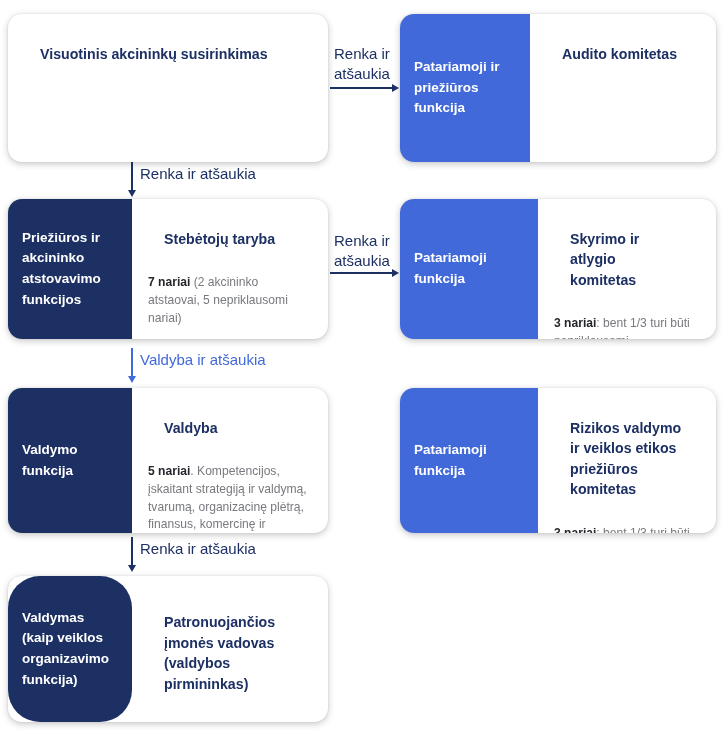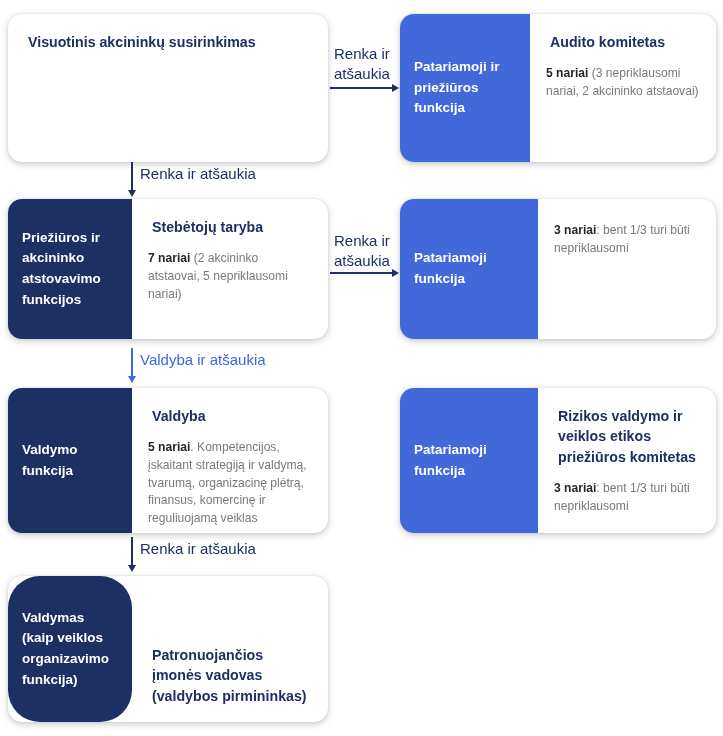--- a/index.html
+++ b/index.html
@@ -52,21 +52,21 @@
     flex-direction: column;
     justify-content: flex-start;
   }
   .card-body.vcenter { justify-content: flex-end; }
 
   .card-title {
     color: #1d3064;
     font-weight: bold;
     font-size: 14.2px;
     line-height: 1.44;
-    margin: 4px;
+    margin: 16px;
   }
 
   .card-desc {
     color: #77797e;
     font-size: 12.1px;
     line-height: 1.45;
     margin: 9px 0 0 0;
   }
   .card-desc .lead {
     color: #24262b;
@@ -123,21 +123,20 @@
       <div class="card-title">Visuotinis akcininkų susirinkimas</div>
     </div>
   </div>
 
   <div class="card" style="left:400px; top:14px; width:316px; height:148px;">
     <div class="card-panel panel-blue" style="width:130px;">
       <span>Patariamoji ir priežiūros funkcija</span>
     </div>
     <div class="card-body">
       <div class="card-title">Audito komitetas</div>
-      <p class="card-desc"><span class="lead">5 nariai</span><span> (3 nepriklausomi nariai, 2 akcininko atstaovai)</span></p>
     </div>
   </div>
 
   <div class="hline" style="left:330px; top:87px; width:62px;"></div>
   <div class="harrow" style="left:392px; top:83.5px;"></div>
   <div class="conn-label" style="left:334px; top:44px; width:62px;">Renka ir
 atšaukia</div>
 
   <div class="vline" style="left:131px; top:162px; height:29px;"></div>
   <div class="varrow" style="left:127.5px; top:190px;"></div>
@@ -151,20 +150,21 @@
       <div class="card-title">Stebėtojų taryba</div>
       <p class="card-desc"><span class="lead">7 nariai</span><span> (2 akcininko atstaovai, 5 nepriklausomi nariai)</span></p>
     </div>
   </div>
 
   <div class="card" style="left:400px; top:199px; width:316px; height:140px;">
     <div class="card-panel panel-blue" style="width:138px;">
       <span>Patariamoji funkcija</span>
     </div>
     <div class="card-body">
+      <div class="card-title">Skyrimo ir atlygio komitetas</div>
       <p class="card-desc"><span class="lead">3 nariai</span><span>: bent 1/3 turi būti nepriklausomi</span></p>
     </div>
   </div>
 
   <div class="hline" style="left:330px; top:272px; width:62px;"></div>
   <div class="harrow" style="left:392px; top:268.5px;"></div>
   <div class="conn-label" style="left:334px; top:231px; width:62px;">Renka ir
 atšaukia</div>
 
   <div class="vline accent" style="left:131px; top:348px; height:29px;"></div>

